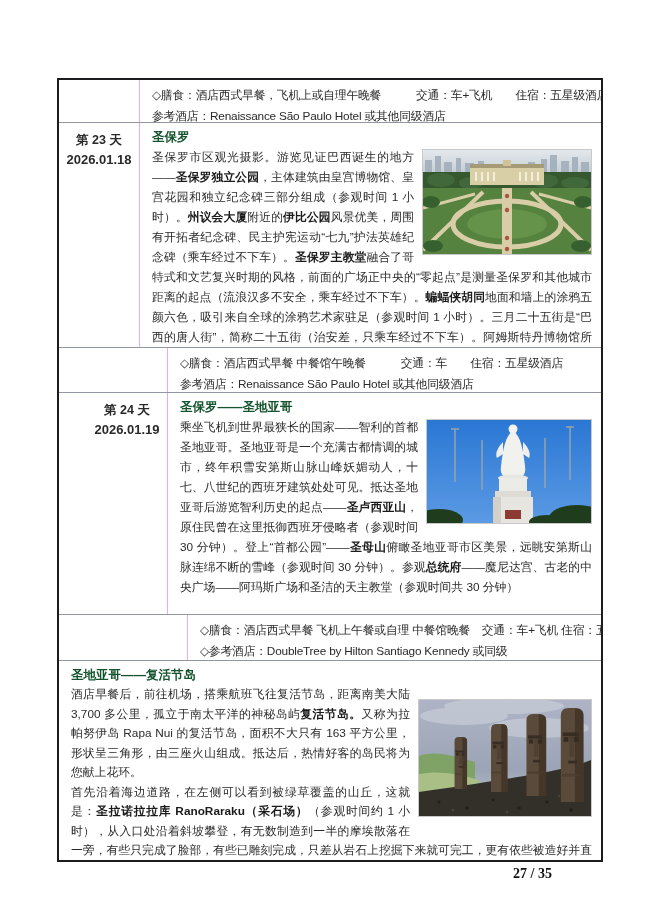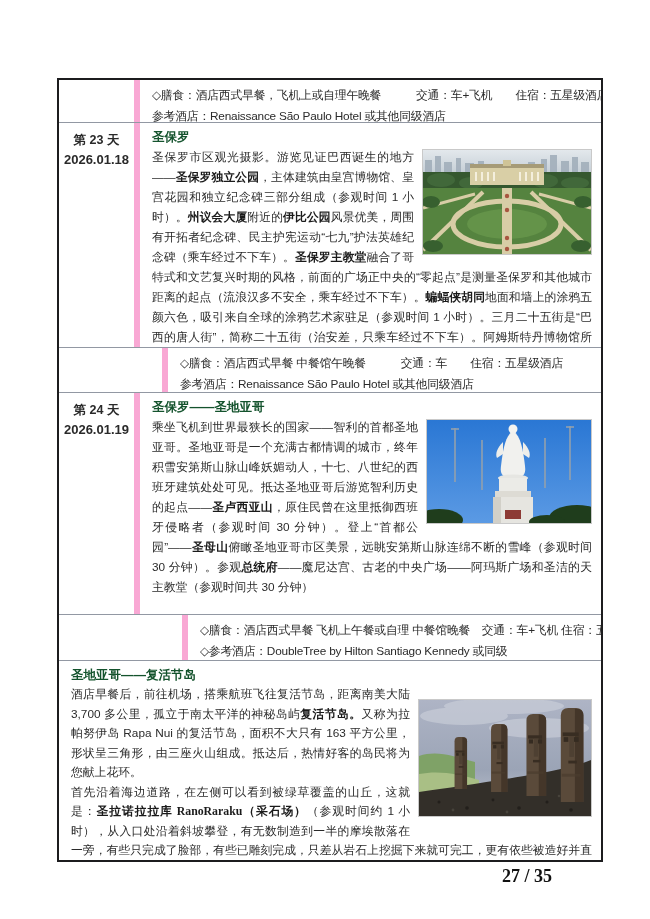--- a/index.html
+++ b/index.html
@@ -12,50 +12,50 @@
   .tbl{
     position:absolute;left:57px;top:78px;width:546px;height:784px;
     box-sizing:border-box;border:2px solid #1c1c1e;
     display:flex;flex-direction:column;background:#fff;
   }
   .row{display:flex;box-sizing:border-box;overflow:hidden;}
   .row + .row{border-top:1px solid #9298a3;}
   .r-meta1{height:42px;}
   .r-day23{height:225px;}
   .r-meta2{height:45px;padding-left:28px;}
-  .r-day24{height:222px;}
+  .r-day24{height:222px;padding-left:28px;}
   .r-meta3{height:46px;padding-left:48px;}
   .r-day25{height:200px;}
   .cl{
-    flex:0 0 81px;box-sizing:border-box;border-right:6px solid #f9a8d4;
+    flex:0 0 81px;box-sizing:border-box;border-right:1px solid #f9a8d4;
     text-align:center;padding-top:7px;
   }
   .cr{
     flex:1;box-sizing:border-box;padding:4px 9px 2px 12px;
     overflow:hidden;position:relative;
   }
   .dayno{font-weight:bold;font-size:12.5px;line-height:20px;white-space:nowrap;}
   .daydate{font-weight:bold;font-size:13px;line-height:20px;white-space:nowrap;}
   .ttl{font-weight:bold;font-size:12.5px;line-height:20px;color:#14532d;}
   .body{margin:0;font-size:11.8px;line-height:20px;text-align:justify;}
-  .body b{font-weight:bold;color:#1a1a1a;font-family:Liberation Serif, serif;}
+  .body b{font-weight:bold;color:#1a1a1a;}
   .r-day25 .body{line-height:19.5px;}
   .metaline{font-size:11.8px;line-height:19px;white-space:nowrap;letter-spacing:-0.2px;padding-top:2px;}
   .flightline{font-size:11.8px;line-height:20px;margin-top:13px;white-space:nowrap;}
   .photo{
     float:right;border:1px solid #c9c9c9;background:#dde2e6;
     margin:2px 0 5px 8px;overflow:hidden;font-size:0;line-height:0;
   }
   .ph-sp{width:168px;height:104px;}
   .ph-st{width:164px;height:103px;}
   .ph-ei{width:172px;height:116px;margin-top:14px;}
   .footer{
     position:absolute;top:866px;right:98px;
     font-family:"Liberation Serif","DejaVu Serif",serif;
-    font-weight:bold;font-size:18px;color:#111;
+    font-weight:bold;font-size:14px;color:#111;
   }
 </style>
 </head>
 <body>
 
 <div class="page">
   <div class="tbl">
 
     <div class="row r-meta1">
       <div class="cl"></div>

